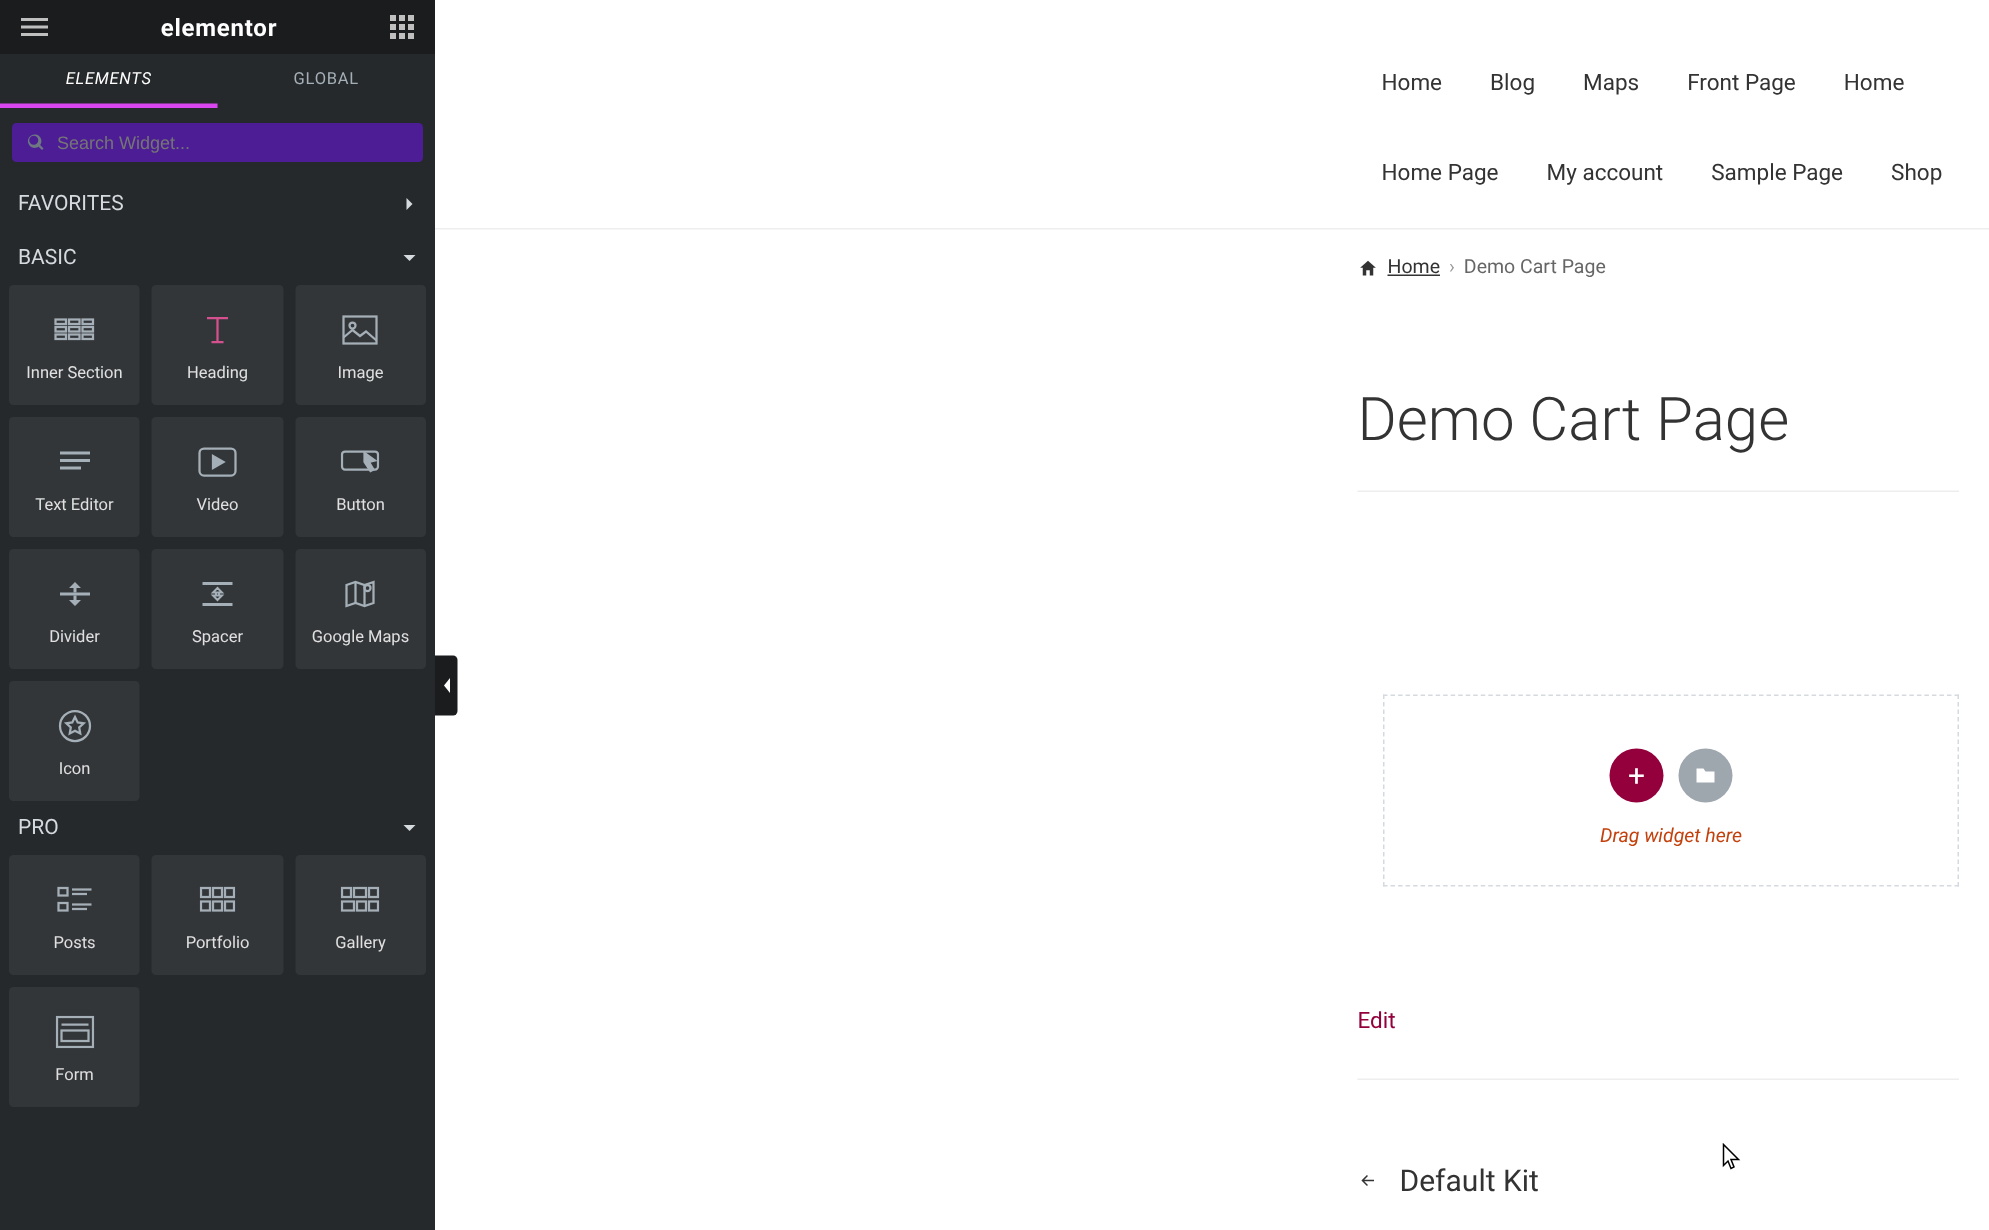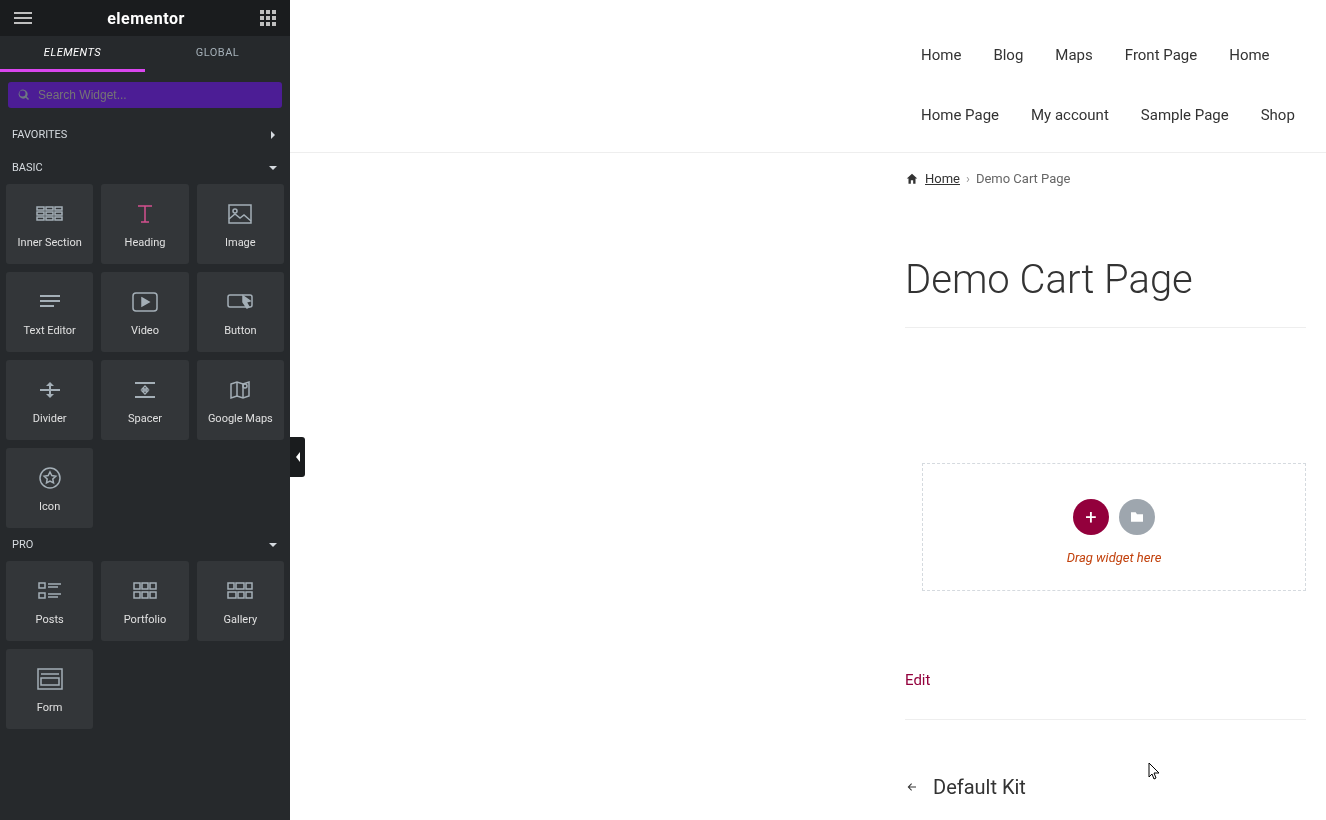--- a/index.html
+++ b/index.html
@@ -15,21 +15,21 @@
 
 .tabs { display: flex; }
 .tab { flex: 1; text-align: center; font-size: 11px; padding: 10px 0; color: #a4afb7; cursor: pointer; letter-spacing: 0.5px; }
 .tab.active { color: #fff; border-bottom: 3px solid #d946ef; font-style: italic; }
 
 .search-wrap { padding: 10px 8px; }
 .search-box { background: #4c1d95; border-radius: 3px; display: flex; align-items: center; padding: 6px 10px; }
 .search-box svg { width: 12px; height: 12px; fill: #6d7882; margin-right: 8px; }
 .search-box input { background: transparent; border: none; outline: none; color: #a4afb7; font-size: 12px; flex: 1; }
 
-.section-header { display: flex; align-items: center; justify-content: space-between; padding: 10px 12px; font-size: 11px; color: #d5dadf; cursor: pointer; }
+.section-header { display: flex; align-items: center; justify-content: space-between; padding: 10px 12px; font-size: 14px; color: #d5dadf; cursor: pointer; }
 .section-header .chev { width: 10px; height: 10px; }
 
 .widgets-grid { padding: 0 6px; display: grid; grid-template-columns: 1fr 1fr 1fr; gap: 8px; overflow-y:auto;}
 .widget-card { background: #333639; border-radius: 3px; height: 80px; display: flex; flex-direction: column; align-items: center; justify-content: center; cursor: grab; }
 .widget-card .wicon { width: 28px; height: 28px; display: flex; align-items: center; justify-content: center; margin-bottom: 8px; }
 .widget-card .wlabel { font-size: 11px; color: #e0e0e0; }
 
 .collapse-handle { position:absolute; left:290px; top:437px; width:15px; height:40px; background:#1a1c1e; display:flex; align-items:center; justify-content:center; cursor:pointer; border-radius:0 3px 3px 0;}
 .collapse-handle svg{width:8px;height:12px;fill:#fff;}
 

